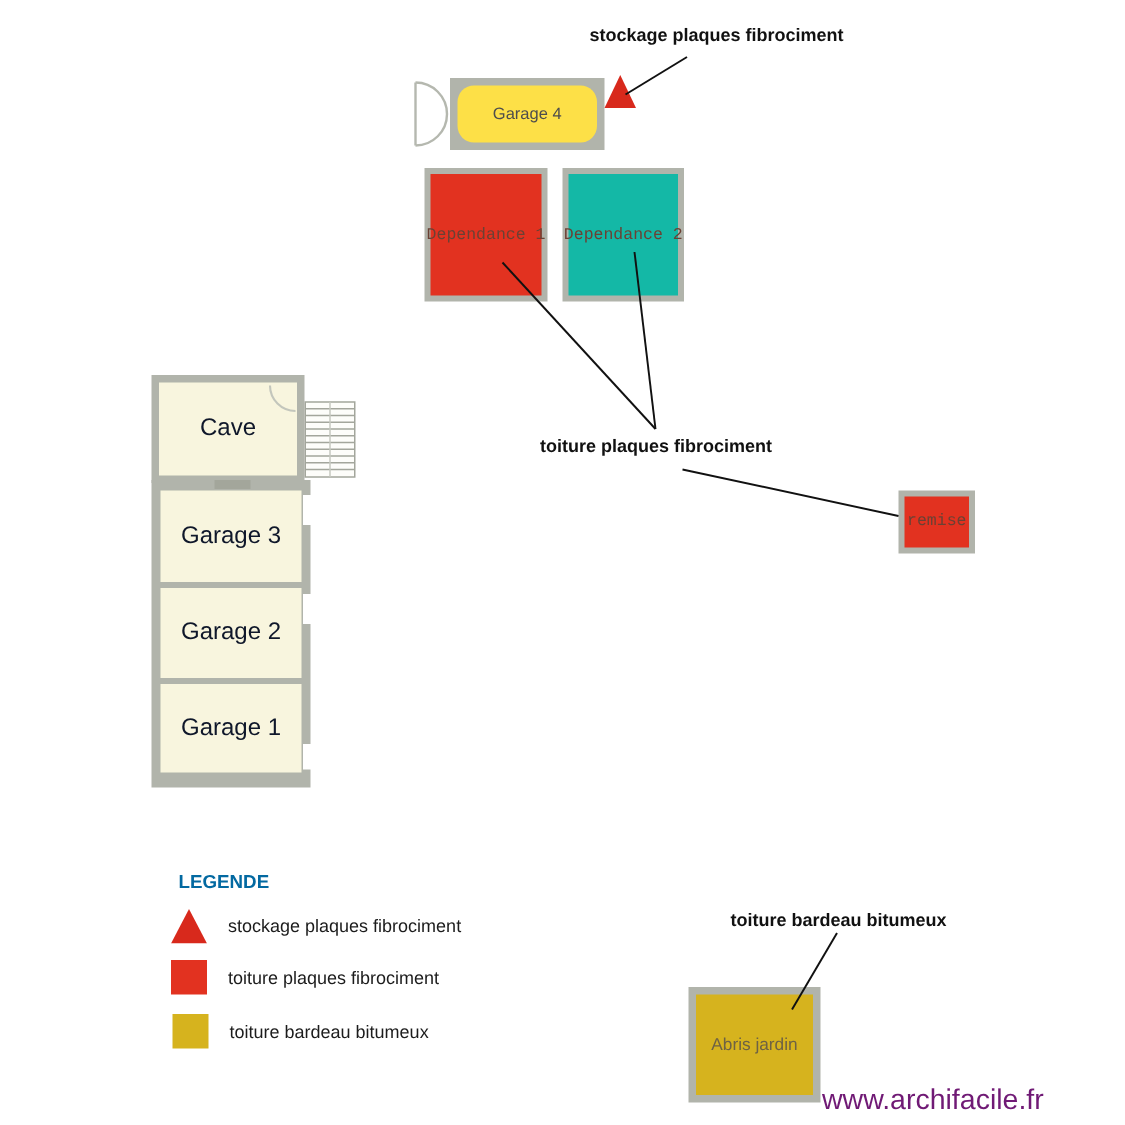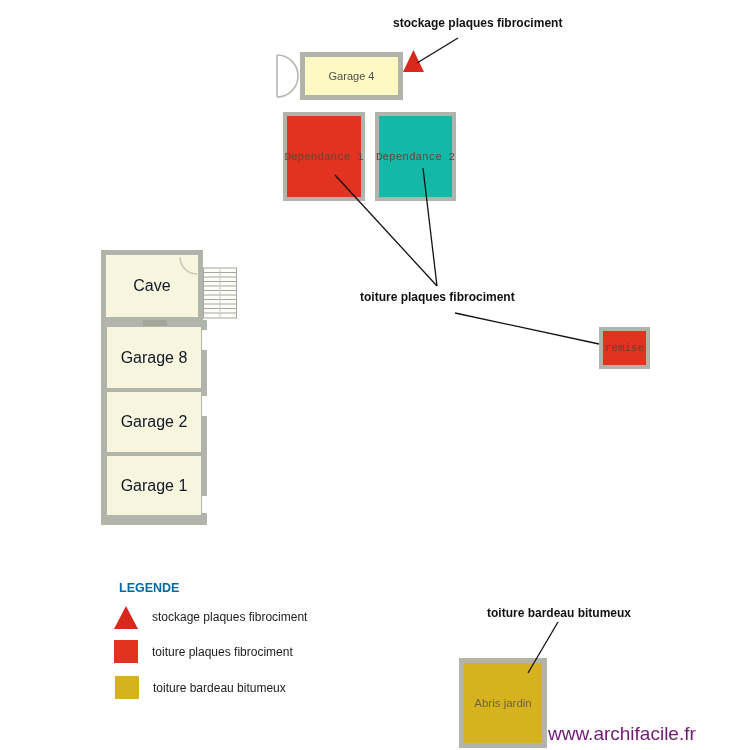--- a/index.html
+++ b/index.html
@@ -30,21 +30,21 @@
   .watermark { position:absolute; font-size:19px; color:#701a75; white-space:nowrap; }
   .notch { position:absolute; background:#ffffff; }
   .door-tab { position:absolute; background:#a3a69b; }
 </style>
 </head>
 <body>
 
 <div id="plan">
 
   <div class="wallbox" style="left: 300px; top: 52px; width: 103px; height: 48px; background-color: rgb(177, 180, 171);">
-    <div class="room-inner inset5" style="background-color: #fef9c3;">
+    <div class="room-inner inset5" style="background-color: #fde047; border-radius: 11px;">
       <span class="room-label-sm">Garage 4</span>
     </div>
   </div>
 
   <div class="wallbox" style="left: 283px; top: 112px; width: 82px; height: 89px; background-color: rgb(177, 180, 171);">
     <div class="room-inner inset4" style="background-color: rgb(226, 50, 32);">
       <span class="on-red">Dependance 1</span>
     </div>
   </div>
 
@@ -55,41 +55,41 @@
   </div>
 
   <div class="wallbox" style="left: 101px; top: 250px; width: 102px; height: 72px; background-color: rgb(177, 180, 171);">
     <div class="room-inner inset5" style="background-color: rgb(248, 245, 222);">
       <span class="room-label">Cave</span>
     </div>
   </div>
 
   <div class="wallbox" style="left: 101px; top: 320px; width: 106px; height: 205px; background-color: rgb(177, 180, 171);">
     <div class="room-inner" style="left: 6px; top: 7px; width: 94px; height: 61px; background-color: rgb(248, 245, 222);">
-      <span class="room-label">Garage 8</span>
+      <span class="room-label">Garage 3</span>
     </div>
     <div class="room-inner" style="left: 6px; top: 72px; width: 94px; height: 60px; background-color: rgb(248, 245, 222);">
       <span class="room-label">Garage 2</span>
     </div>
     <div class="room-inner" style="left: 6px; top: 136px; width: 94px; height: 59px; background-color: rgb(248, 245, 222);">
       <span class="room-label">Garage 1</span>
     </div>
   </div>
   <div class="door-tab" style="left:143px; top:320px; width:24px; height:6px;"></div>
   <div class="notch" style="left:202px; top:330px; width:6px; height:20px;"></div>
   <div class="notch" style="left:202px; top:396px; width:6px; height:20px;"></div>
   <div class="notch" style="left:202px; top:496px; width:6px; height:17px;"></div>
 
   <div class="wallbox" style="left: 599px; top: 327px; width: 51px; height: 42px; background-color: rgb(177, 180, 171);">
     <div class="room-inner inset4" style="background-color: rgb(226, 50, 32);">
       <span class="on-red">remise</span>
     </div>
   </div>
 
-  <div class="wallbox" style="left: 459px; top: 658px; width: 88px; height: 90px; background-color: rgb(177, 180, 171);">
+  <div class="wallbox" style="left: 459px; top: 658px; width: 88px; height: 77px; background-color: rgb(177, 180, 171);">
     <div class="room-inner inset5" style="background-color: rgb(214, 179, 30);">
       <span class="on-yellow">Abris jardin</span>
     </div>
   </div>
 
   <svg id="lines-layer" width="750" height="750" viewBox="0 0 750 750">
 
     <g stroke="#b5b8af" stroke-width="1.6" fill="none">
       <path d="M277,55 L277,97"></path>
       <path d="M298,76 A21,21 0 0 0 277,55"></path>

